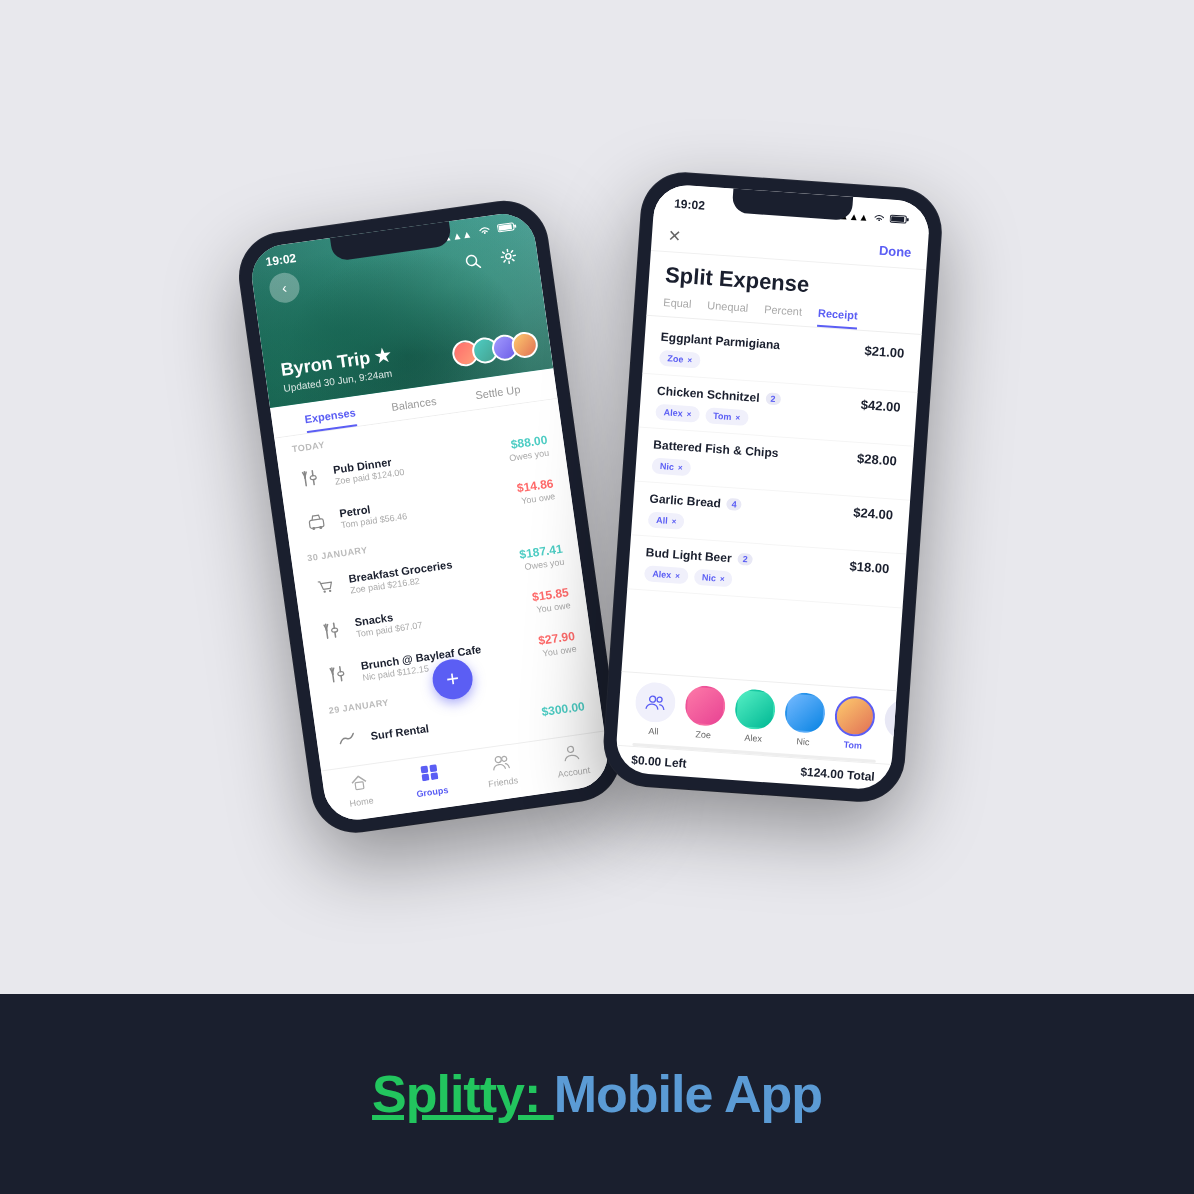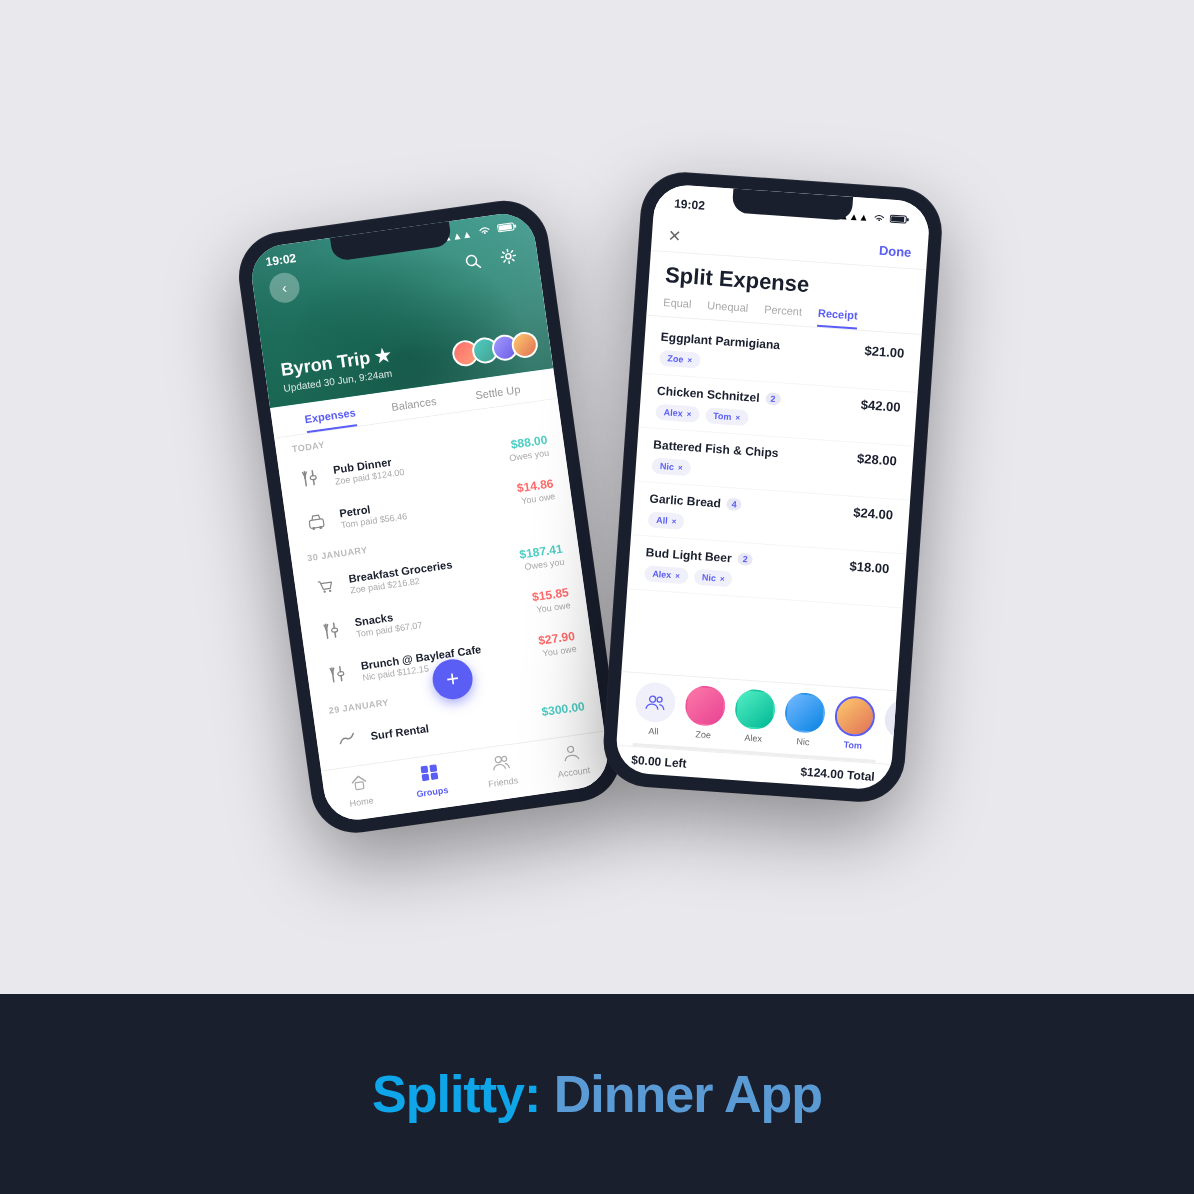--- a/index.html
+++ b/index.html
@@ -1055,18 +1055,18 @@
             </div>
           </div>
         </div>
       </div>
 
     </div>
   </div>
 
   <div class="bottom-title-area">
     <h1 class="app-title">
-      <span style="color:#0ea5e9;">Splitty: </span>
-      <span class="app-title-highlight">Dinner App</span>
+      <span style="color:#22c55e;text-decoration:underline;">Splitty: </span>
+      <span class="app-title-highlight">Mobile App</span>
     </h1>
   </div>
 
 </div>
 
 </body></html>

